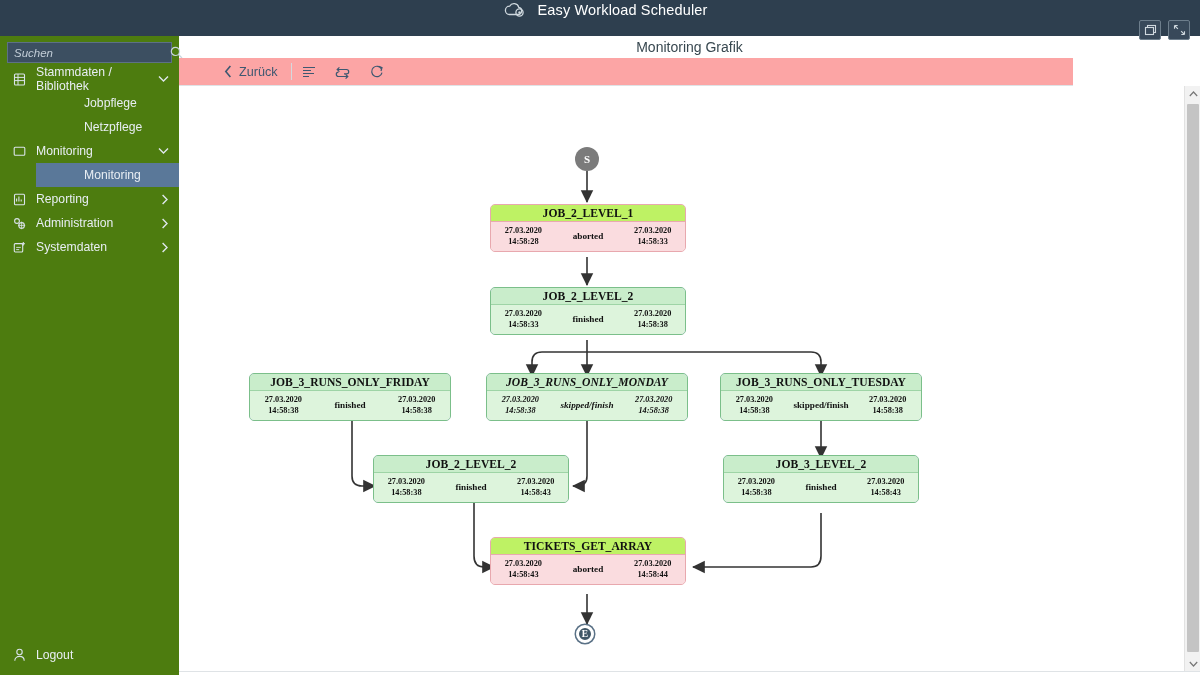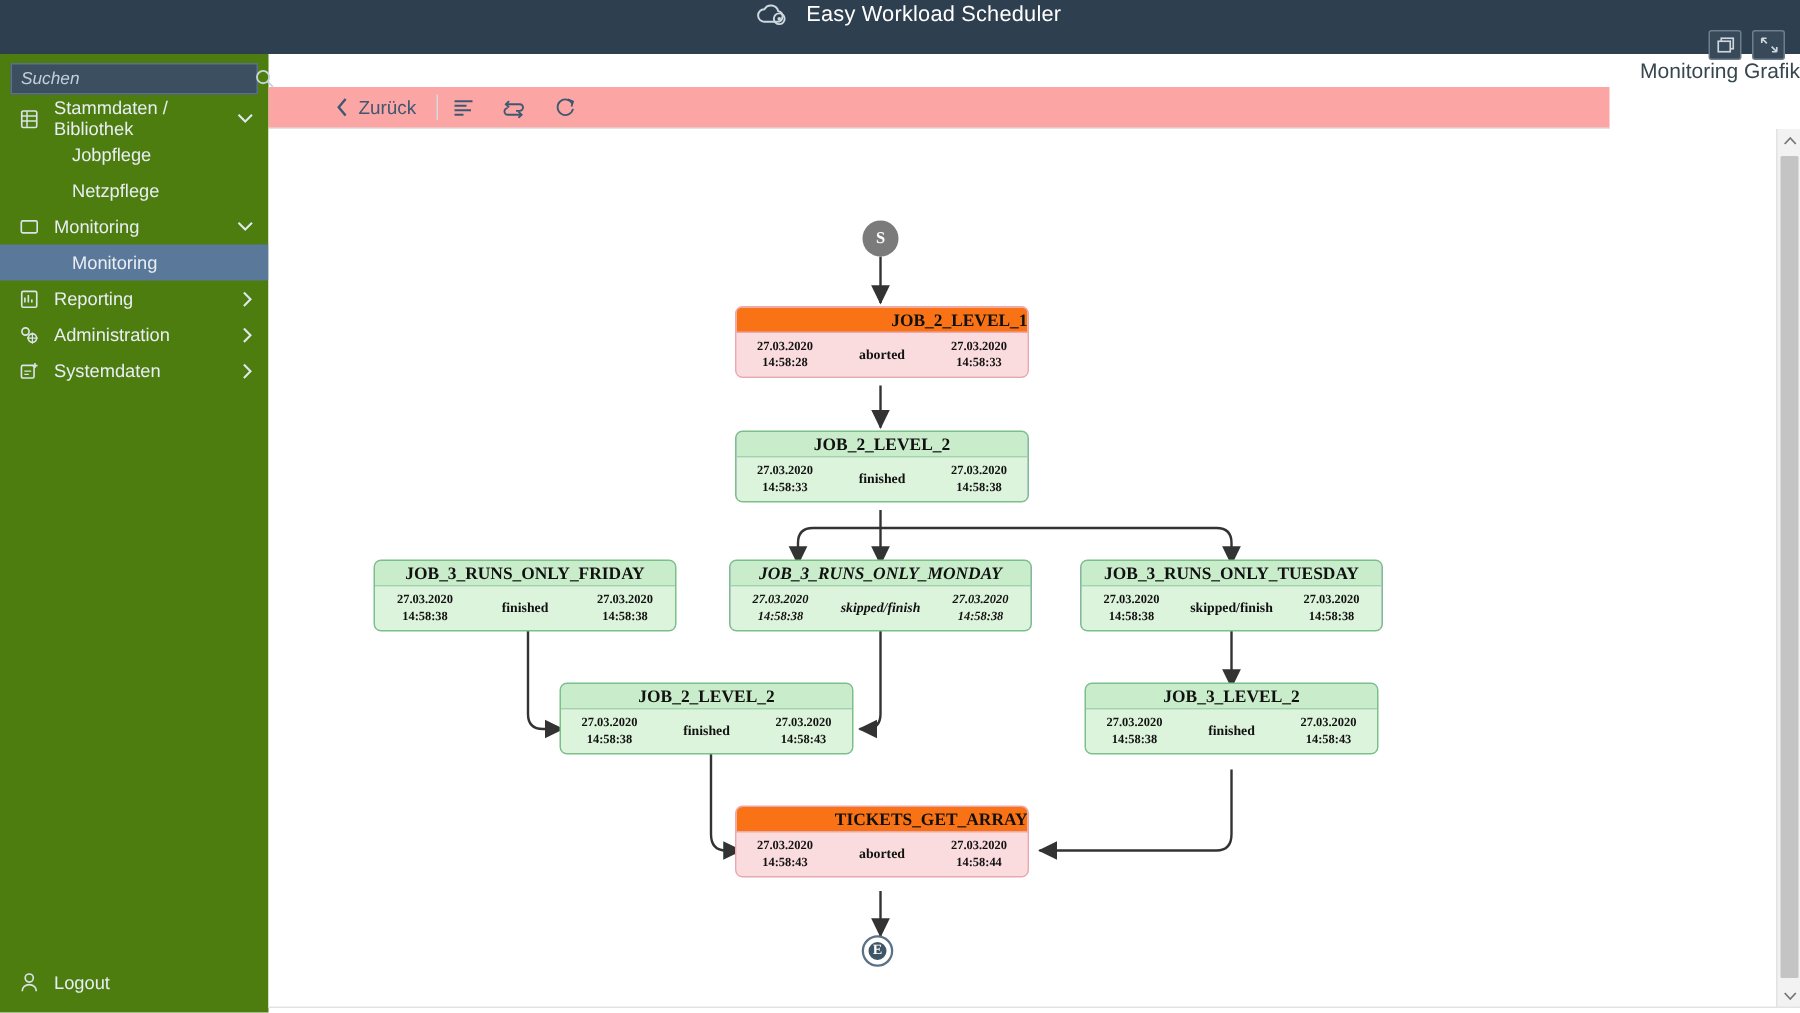--- a/index.html
+++ b/index.html
@@ -46,29 +46,29 @@
   .nav-item {
     height: 24px; display: flex; align-items: center;
     color: #e8eef3; font-size: 12.2px; position: relative;
   }
   .nav-item.top { margin-top: 4px; }
   .nav-icon {
     width: 16px; height: 16px; margin-left: 11px; margin-right: 9px;
     display: flex; align-items: center; justify-content: center;
     flex: 0 0 16px;
   }
-  .nav-item.child { padding-left: 48px; }
+  .nav-item.child { padding-left: 48px; margin-left: 36px; }
   .nav-item.active { background: #5a7899; }
   .chev { margin-left: auto; margin-right: 10px; display: flex; align-items: center; }
   #logout { position: absolute; left: 0; bottom: 8px; width: 179px; }
 
   
   #page-title {
     position: absolute; left: 179px; top: 36px; width: 1021px; height: 22px;
-    color: #37474f; font-size: 14px; text-align: right; line-height: 22px;
+    color: #37474f; font-size: 14px; text-align: center; line-height: 22px;
   }
   #toolbar {
     position: absolute; left: 179px; top: 58px; width: 894px; height: 28px;
     background: #fca5a5; border-bottom: 1px solid #dfe3e6;
     display: flex; align-items: center; padding-left: 25px;
   }
   #back-btn {
     display: flex; align-items: center; gap: 7px;
     color: #3e5871; font-size: 12.6px; padding: 0 13px 0 20px;
     cursor: default;
@@ -132,21 +132,21 @@
   .node .nbody {
     height: 29px; display: flex; align-items: center;
     font-size: 8.3px; font-weight: bold; color: #111;
   }
   .nbody .cell { flex: 1; text-align: center; line-height: 1.25; }
   .nbody .cell.mid { font-size: 9.2px; }
   .node.green { border-color: #7bbf8a; background: #c4b5fd; }
   .node.green .nhead { background: #c9edcb; border-bottom-color: #9ed4a6; }
   .node.green .nbody { background: #ddf4dc; }
   .node.red { border-color: #e8a8ae; background: #fadadd; }
-  .node.red .nhead { background: #f97316; border-bottom-color: #e9a9b0; text-align: right; }
+  .node.red .nhead { background: #bef264; border-bottom-color: #e9a9b0; }
   .node.red .nbody { background: #fadcdf; }
 
   .marker {
     position: absolute; border-radius: 50%;
     display: flex; align-items: center; justify-content: center;
     font-family: "Liberation Serif", serif;
     font-weight: bold; font-size: 11px; color: #ffffff;
   }
   #start-node { background: #7b7b7b; width: 24px; height: 24px; }
   #end-node {

